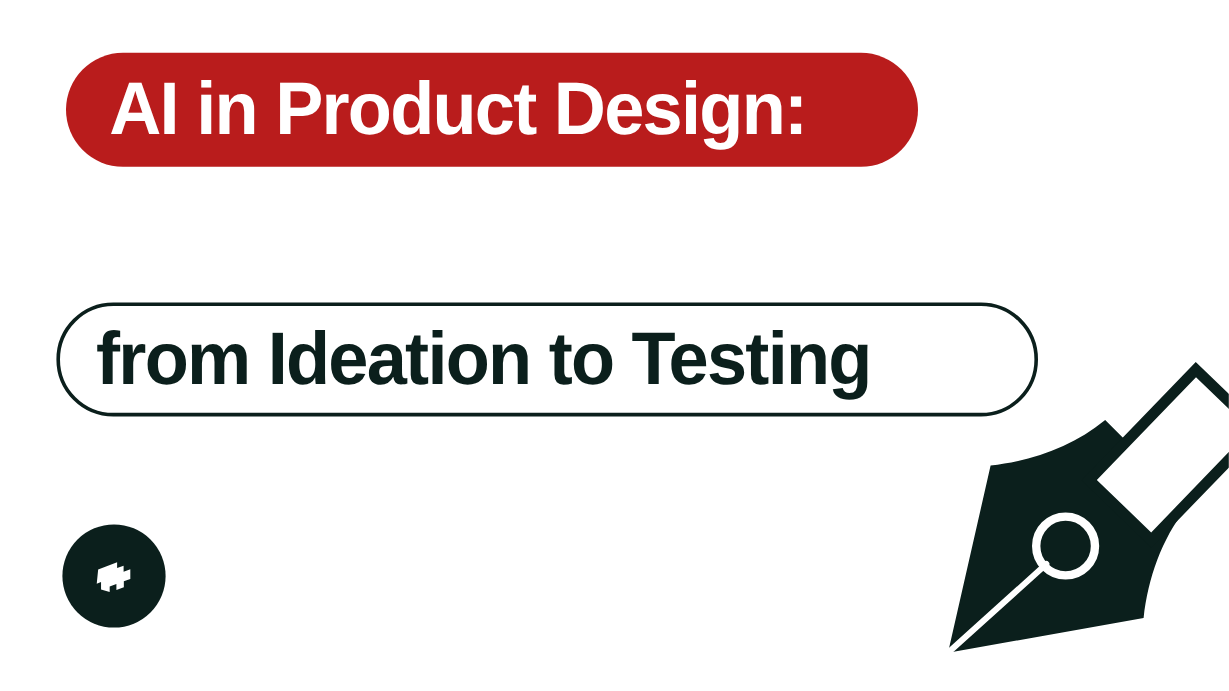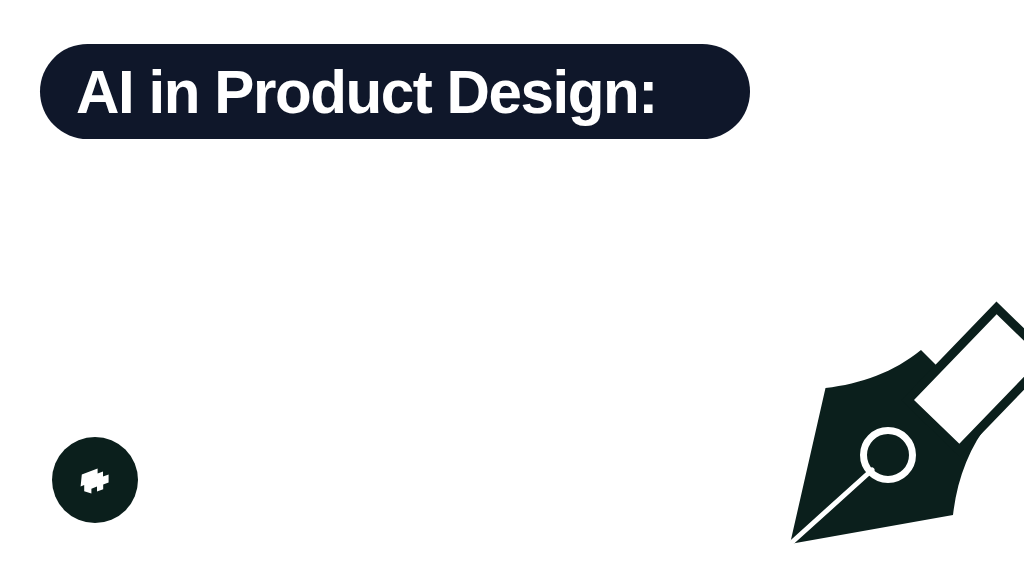--- a/index.html
+++ b/index.html
@@ -40,26 +40,26 @@
     font-weight: bold;
     font-size: 62px;
     line-height: 1;
     letter-spacing: -1.5px;
     transform: scaleX(0.97);
     transform-origin: left center;
     display: block;
   }
 
   #pill-1 {
-    left: 40px;
+    left: 55px;
     top: 44px;
     width: 710px;
     padding-left: 36px;
     padding-right: 30px;
-    background: #0f172a;
+    background: #b91c1c;
   }
   #pill-1 .pill-text { color: #ffffff; }
 
   #pill-2 {
     left: 47px;
     top: 148px;
     width: 740px;
     padding-left: 32px;
     padding-right: 26px;
     background:
@@ -108,20 +108,23 @@
 </head>
 <body>
 
 <div id="canvas">
 
   <div class="pill" id="pill-1">
     <span class="pill-text">AI in Product Design:</span>
   </div>
 
 
+  <div class="pill" id="pill-3">
+    <span class="pill-text">from Ideation to Testing</span>
+  </div>
 
   <div id="logo-badge">
     <span>
       <svg width="50" height="50" viewBox="0 0 50 50" aria-hidden="true">
         <path fill="#ffffff" d="M11.8 19.6 L27.6 13.6 L27.6 18.4 L33.0 16.4 L33.0 21.4
                  L38.6 19.4 L38.6 27.4 L33.2 29.4 L33.2 34.3 L27.0 36.6
                  L27.0 31.6 L21.4 33.8 L21.4 38.4 L14.2 36.2
                  L14.2 30.0 L10.6 31.4 Z"></path>
       </svg>
     </span>

